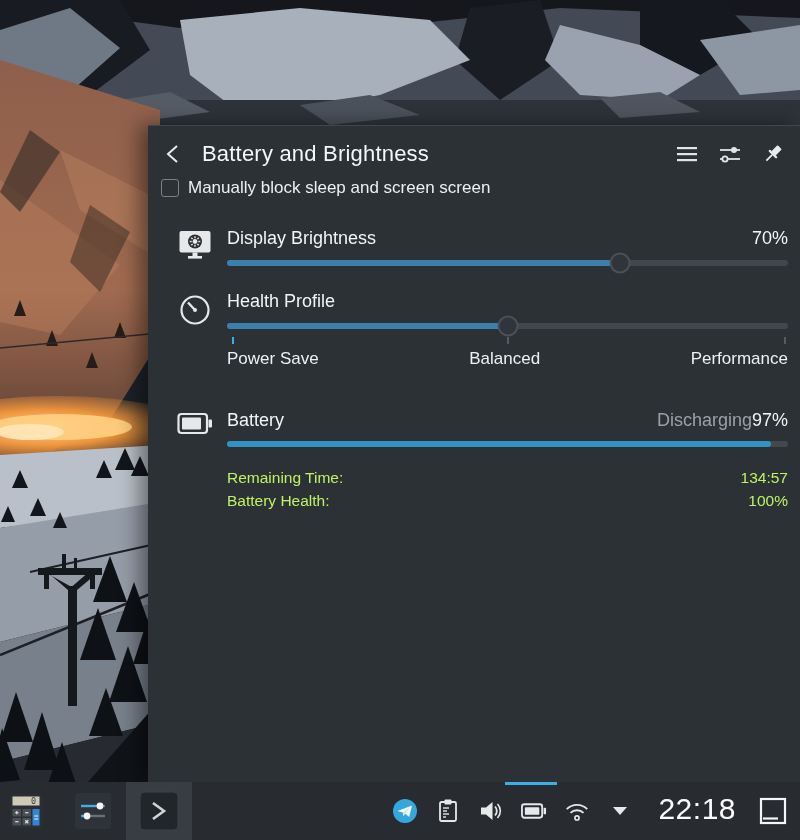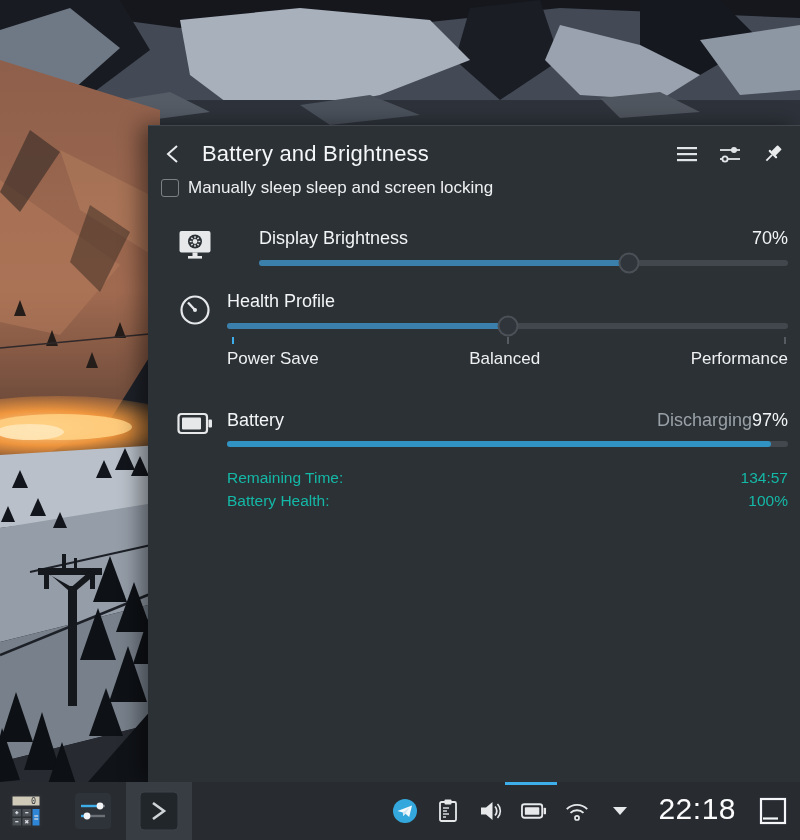--- a/index.html
+++ b/index.html
@@ -35,27 +35,27 @@
   .slider { position:relative; height:22px; margin-top:3px; }
   .track { position:absolute; left:0; right:0; top:8px; height:6px; border-radius:3px; background:#42474d; }
   .fill { position:absolute; left:0; top:0; bottom:0; border-radius:3px; background:#3b80ad; }
   .handle { position:absolute; top:11px; width:21px; height:21px; border-radius:50%;
             background:#30353b; border:2px solid #4b5057; transform:translate(-50%,-50%); cursor:pointer; }
   .ticks { position:relative; height:9px; }
   .tick { position:absolute; top:0; width:2px; height:7px; background:#565b61; transform:translateX(-50%); }
   .tick.blue { background:#3daee9; }
   .options-row { display:flex; justify-content:space-between; font-size:17px; color:#eef0f1; margin-top:3px;gap:20px; }
 
-  .row-brightness { margin-top:0;gap:32px; }
+  .row-brightness { margin-top:0; }
   .row-power { margin-top:17px; }
   .row-battery { margin-top:41px; }
 
   .progress { position:relative; height:6px; border-radius:3px; background:#43484e; margin-top:10px; }
   .progress .fill { background:#3193c4; }
-  .detail-rows { margin-top:19px; font-size:15.5px; color:#14b8a6; line-height:23px; }
+  .detail-rows { margin-top:19px; font-size:15.5px; color:#bef264; line-height:23px; }
   .detail-row { display:flex; justify-content:space-between; }
 
   
   .taskbar { position:absolute; left:0; top:782px; width:800px; height:58px; background:#282c31; }
   .tb-left { position:absolute; left:8px; top:0; height:58px; display:flex; align-items:center; }
   .launcher { width:36px; height:36px; display:flex; align-items:center; justify-content:center; cursor:pointer; }
   .launcher + .launcher, .task { margin-left:31px; }
   .task { width:66px; height:58px; display:flex; align-items:center; justify-content:center;
           background:#383d43; cursor:pointer; margin-left:15px; }
   .tb-right { position:absolute; right:0; top:0; height:58px; display:flex; align-items:center;
@@ -192,21 +192,21 @@
               <rect x="6.5" y="11" width="11" height="2.2" rx="1"></rect>
               <rect x="11.1" y="13.2" width="1.8" height="8.2"></rect>
             </g>
           </svg>
         </div>
       </div>
     </div>
 
     <div class="block-row">
       <div class="checkbox"></div>
-      <div class="block-label">Manually sleep sleep and screen locking</div>
+      <div class="block-label">Manually block sleep and screen screen</div>
     </div>
 
     <div class="rows">
 
       <div class="row row-brightness">
         <div class="row-icon">
           <svg width="35" height="31" viewBox="0 0 35 31">
             <rect x="1.5" y="1" width="31" height="21.5" rx="2" fill="#e6e8ea"></rect>
             <circle cx="17" cy="11.5" r="7" fill="#2c3136"></circle>
             <circle cx="17" cy="11.5" r="2.4" fill="#e6e8ea"></circle>

